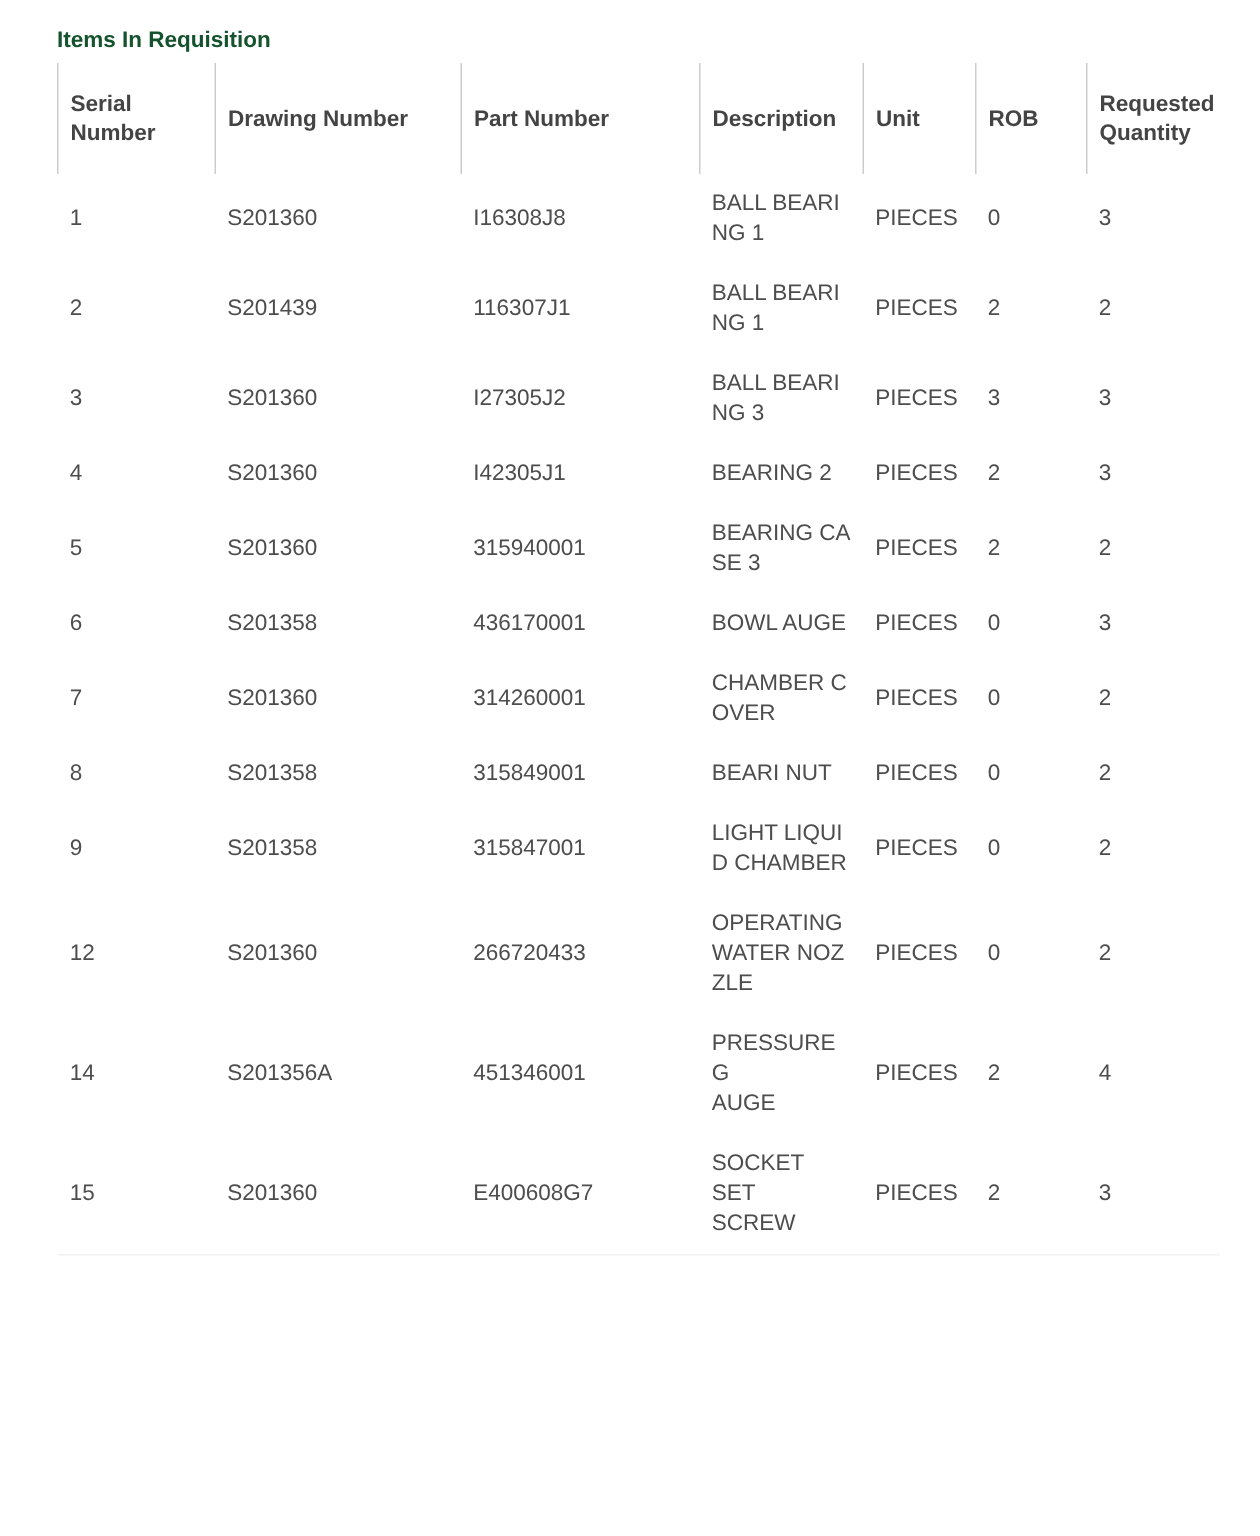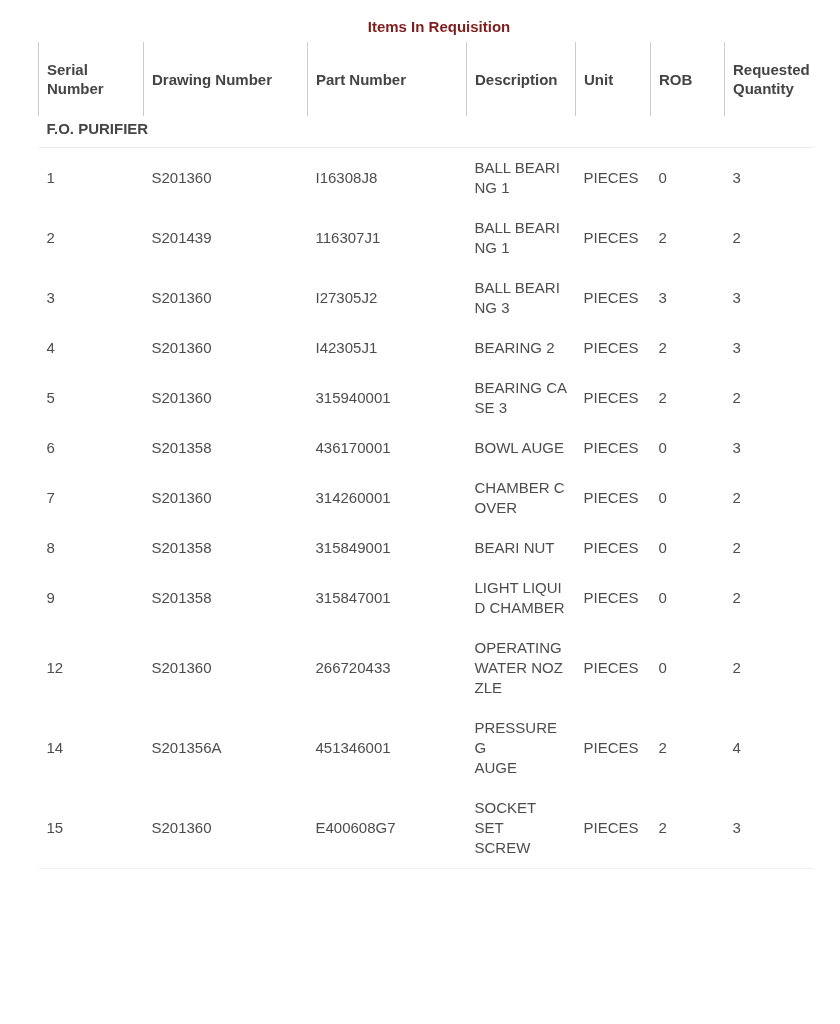--- a/index.html
+++ b/index.html
@@ -11,23 +11,22 @@
   .page {
     width: 840px;
     min-height: 1024px;
     box-sizing: border-box;
     padding: 16px 0 0 38px;
     background: #ffffff;
   }
   .page-title {
     font-size: 15px;
     font-weight: bold;
-    color: #7f1d1d;
+    color: #14532d;
     padding: 2px 0 7px 0;
-    text-align: center;
   }
   table.items-table {
     border-collapse: collapse;
     table-layout: fixed;
     width: 774px;
   }
   col.c-serial      { width: 105px; }
   col.c-drawing     { width: 164px; }
   col.c-part        { width: 159px; }
   col.c-description { width: 109px; }
@@ -92,23 +91,20 @@
           <th>Serial Number</th>
           <th>Drawing Number</th>
           <th>Part Number</th>
           <th>Description</th>
           <th>Unit</th>
           <th>ROB</th>
           <th>Requested Quantity</th>
         </tr>
     </thead>
     <tbody id="table-body">
-      <tr>
-        <td class="section-cell" colspan="7">F.O. PURIFIER</td>
-      </tr>
     <tr>
           <td class="col-serial">1</td>
           <td class="col-drawing">S201360</td>
           <td class="col-part">I16308J8</td>
           <td class="col-description">BALL BEARI
 NG 1</td>
           <td class="col-unit">PIECES</td>
           <td class="col-rob">0</td>
           <td class="col-qty">3</td>
         </tr>

